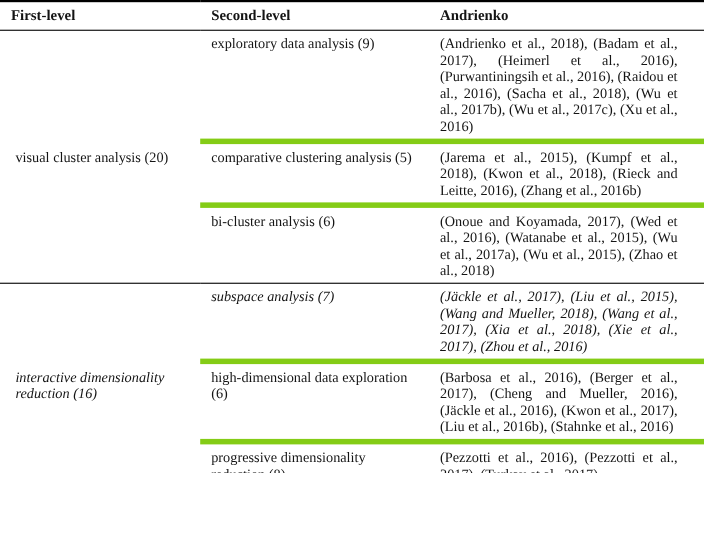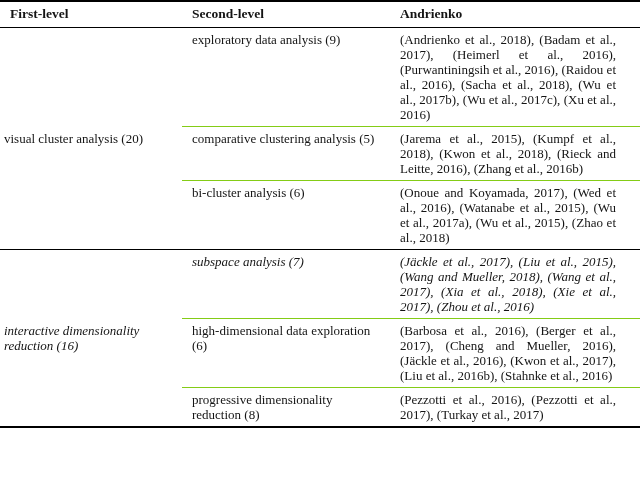--- a/index.html
+++ b/index.html
@@ -36,28 +36,28 @@
     vertical-align: top;
   }
   td {
     vertical-align: top;
     padding: 4px 6px 4px 10px;
     line-height: 15px;
     margin-top: 28px;
   }
   td.first-cell {
     vertical-align: middle;
-    padding-left: 4px;
+    padding-left: 14px;
   }
   td.examples-cell {
     text-align: justify;
     padding-right: 24px;
   }
   
-  tr.subrule td { border-top: 1px solid #84cc16; }
+  tr.subrule td { border-top: 5px solid #84cc16; }
   
   tr.group-start td { border-top: 1.2px solid #000; font-style: italic; }
 </style>
 </head>
 <body>
 
 <div class="page">
   <table class="taxonomy">
     <colgroup>
       <col class="c-first">

